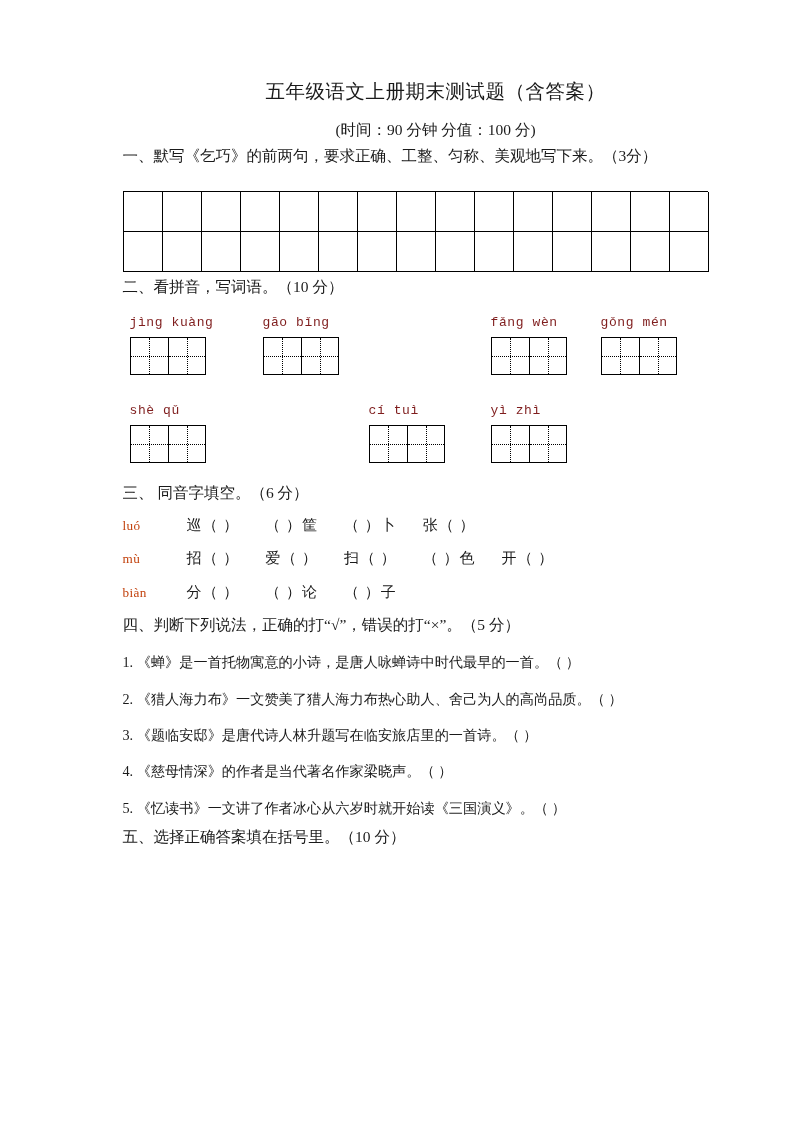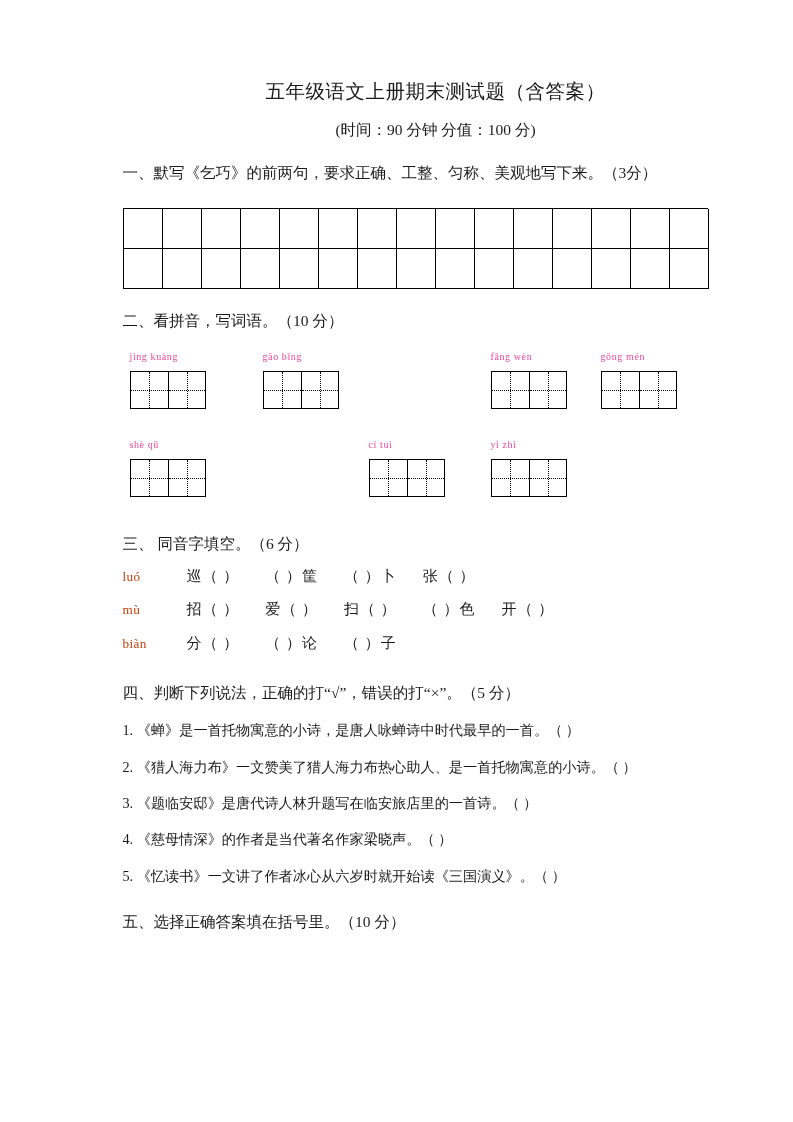--- a/index.html
+++ b/index.html
@@ -40,21 +40,20 @@
     font-size: 15.5px;
     margin-top: 14px;
     line-height: 1.4;
     white-space: nowrap;
   }
 
   
   .q-head {
     font-size: 15.5px;
     line-height: 1.95;
-    margin-top: 17px;
     text-align: justify;
   }
   .q-item {
     font-size: 14.2px;
     line-height: 2.0;
     margin-top: 8px;
     text-align: justify;
   }
   .q-item .num {
     font-family: "Liberation Serif", serif;
@@ -85,23 +84,23 @@
   .pinyin-row {
     position: relative;
     height: 76px;
     margin-top: 12px;
   }
   .py-group {
     position: absolute;
     top: 0;
   }
   .py-label {
-    font-size: 10px;
-    font-family: Liberation Serif, serif;
-    color: #ec4899;
+    font-size: 13px;
+    font-family: Liberation Mono, monospace;
+    color: #7f1d1d;
     white-space: nowrap;
     margin-bottom: 6px;
     letter-spacing: 0.6px;
     height: 17px;
     line-height: 17px;
   }
   .tzg {
     display: flex;
     border: 1.4px solid #000;
     width: 76px;
@@ -262,21 +261,21 @@
     <div class="q-head">三、 同音字填空。（6 分）</div>
     <div>
         <div class="hz-row"><span class="hz-pinyin">luó</span><span class="hz-item">巡（  ）</span><span class="hz-item">（  ）筐</span><span class="hz-item">（  ）卜</span><span class="hz-item">张（  ）</span></div>
         <div class="hz-row"><span class="hz-pinyin">mù</span><span class="hz-item">招（  ）</span><span class="hz-item">爱（  ）</span><span class="hz-item">扫（  ）</span><span class="hz-item">（  ）色</span><span class="hz-item">开（  ）</span></div>
         <div class="hz-row"><span class="hz-pinyin">biàn</span><span class="hz-item">分（  ）</span><span class="hz-item">（  ）论</span><span class="hz-item">（  ）子</span></div>
       </div>
 
     <div class="q-head">四、判断下列说法，正确的打“√”，错误的打“×”。（5 分）</div>
     <div>
         <div class="q-item"><span class="num">1. </span><span>《蝉》是一首托物寓意的小诗，是唐人咏蝉诗中时代最早的一首。（  ）</span></div>
-        <div class="q-item"><span class="num">2. </span><span>《猎人海力布》一文赞美了猎人海力布热心助人、是一首托物寓意的小诗。（  ）</span></div>
+        <div class="q-item"><span class="num">2. </span><span>《猎人海力布》一文赞美了猎人海力布热心助人、舍己为人的高尚品质。（  ）</span></div>
         <div class="q-item"><span class="num">3. </span><span>《题临安邸》是唐代诗人林升题写在临安旅店里的一首诗。（  ）</span></div>
         <div class="q-item"><span class="num">4. </span><span>《慈母情深》的作者是当代著名作家梁晓声。（  ）</span></div>
         <div class="q-item"><span class="num">5. </span><span>《忆读书》一文讲了作者冰心从六岁时就开始读《三国演义》。（  ）</span></div>
       </div>
 
     <div class="q-head">五、选择正确答案填在括号里。（10 分）</div>
 
   </div>
 </div>
 

